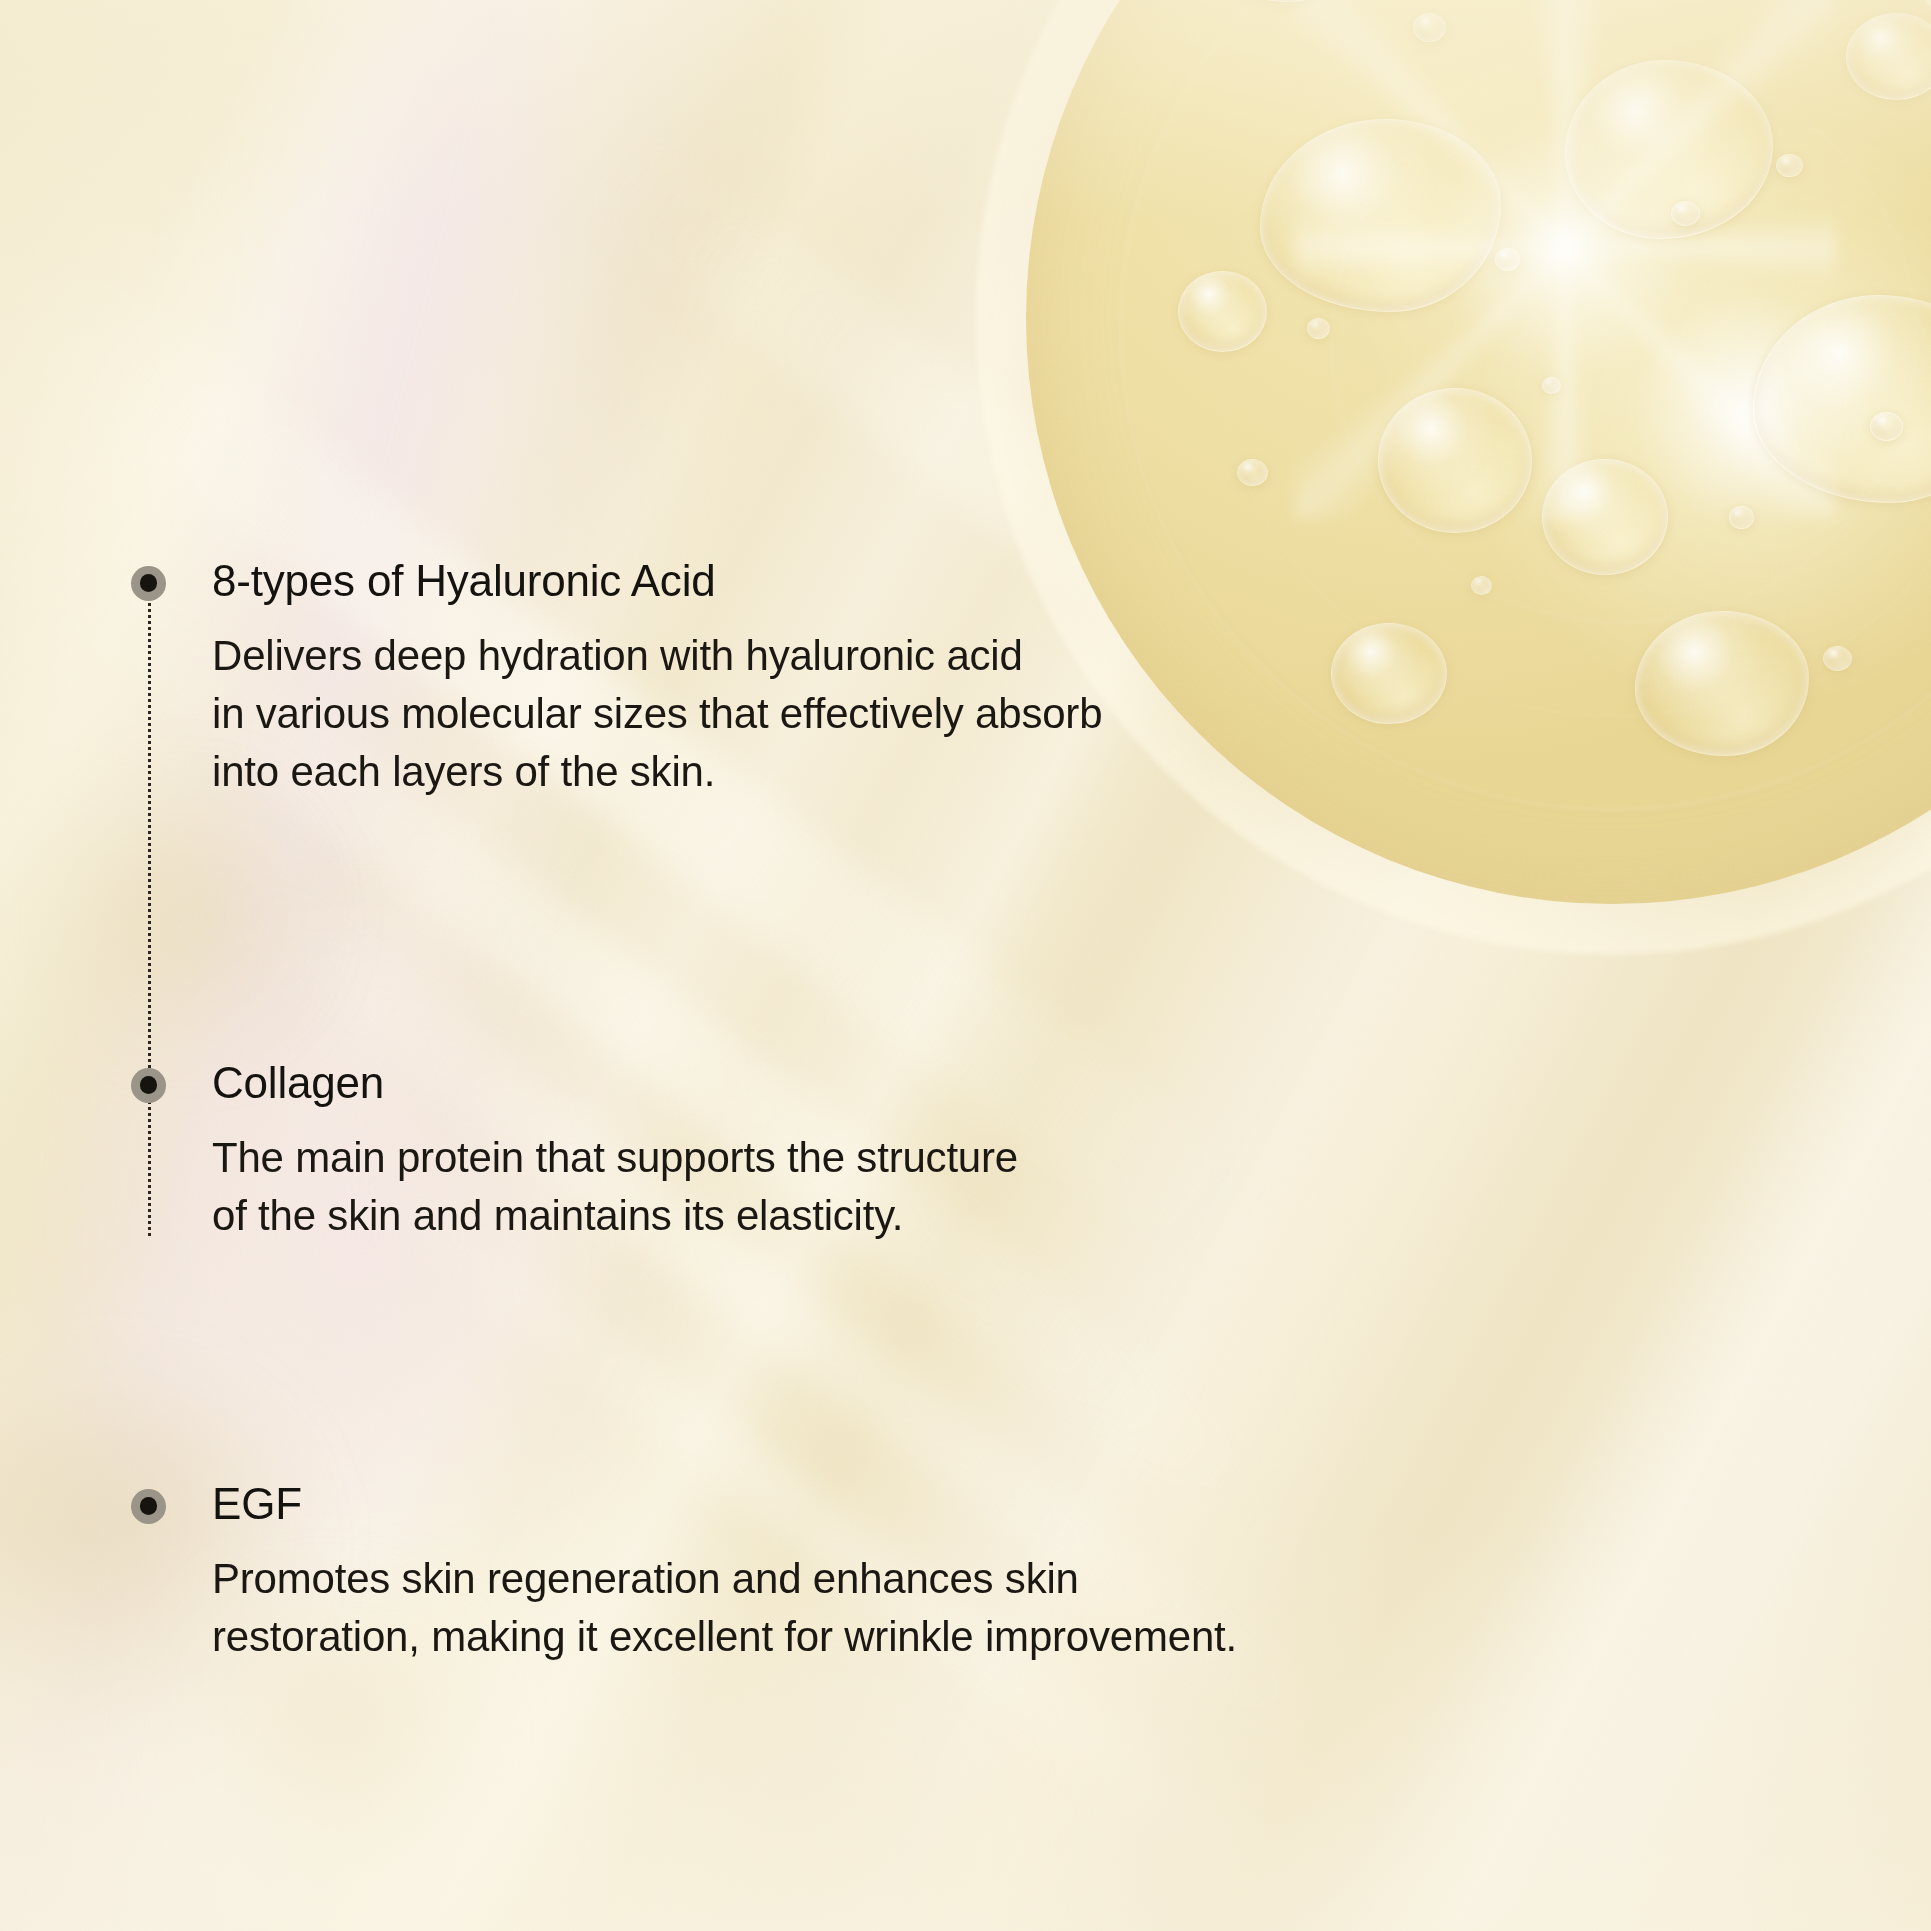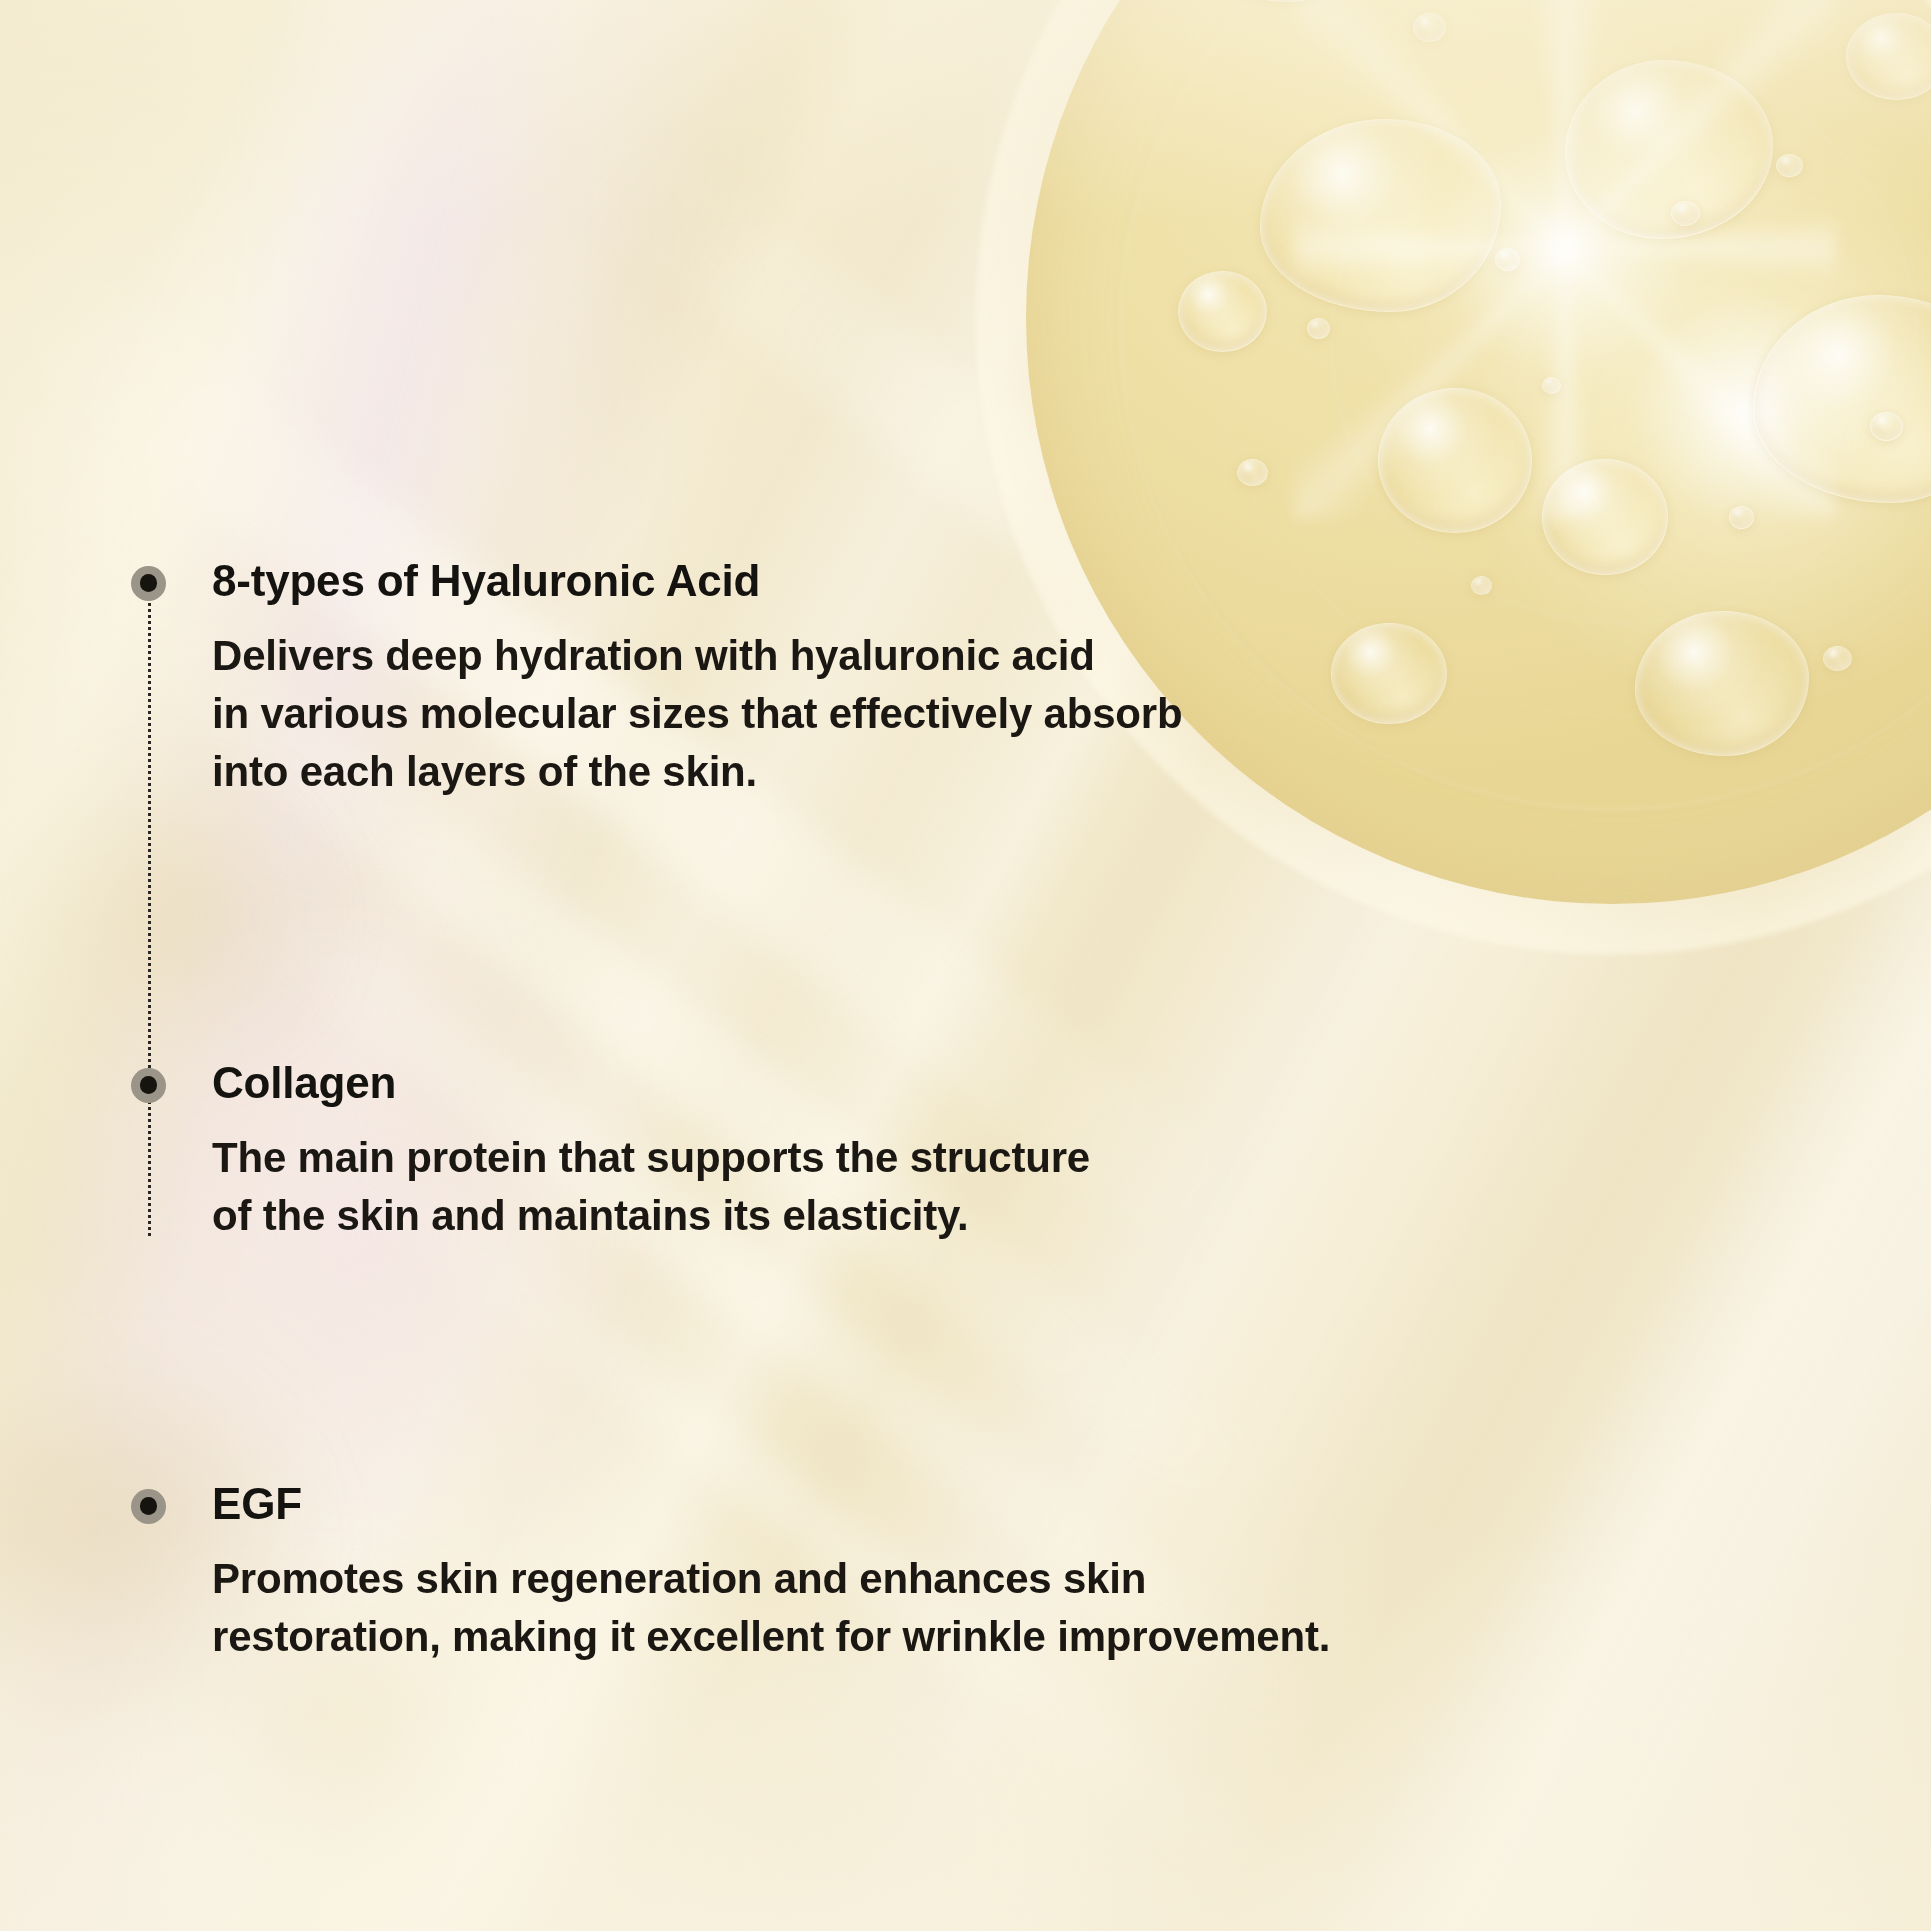--- a/index.html
+++ b/index.html
@@ -178,26 +178,26 @@
     background:#9b9488;
     display:flex; align-items:center; justify-content:center;
   }
   .bullet i{
     display:block; width:17.4px; height:17.4px; border-radius:50%;
     background:#16140f;
   }
 
   .f-title{
     margin-left:81px;
-    font-size:44px; font-weight:700; color:#151310;
+    font-size:44px; font-weight:400; color:#151310;
     line-height:1.05; letter-spacing:-0.2px;
   }
   .f-body{
     margin-left:81px; margin-top:23px;
-    font-size:42px; font-weight:700; color:#1b1814;
+    font-size:42px; font-weight:400; color:#1b1814;
     line-height:1.38; letter-spacing:-0.2px;
     white-space:pre-line;
   }
 </style>
 </head>
 <body>
 
 <div id="bg-art">
   <div class="bg-base"></div>
   <div class="streaks"></div>

